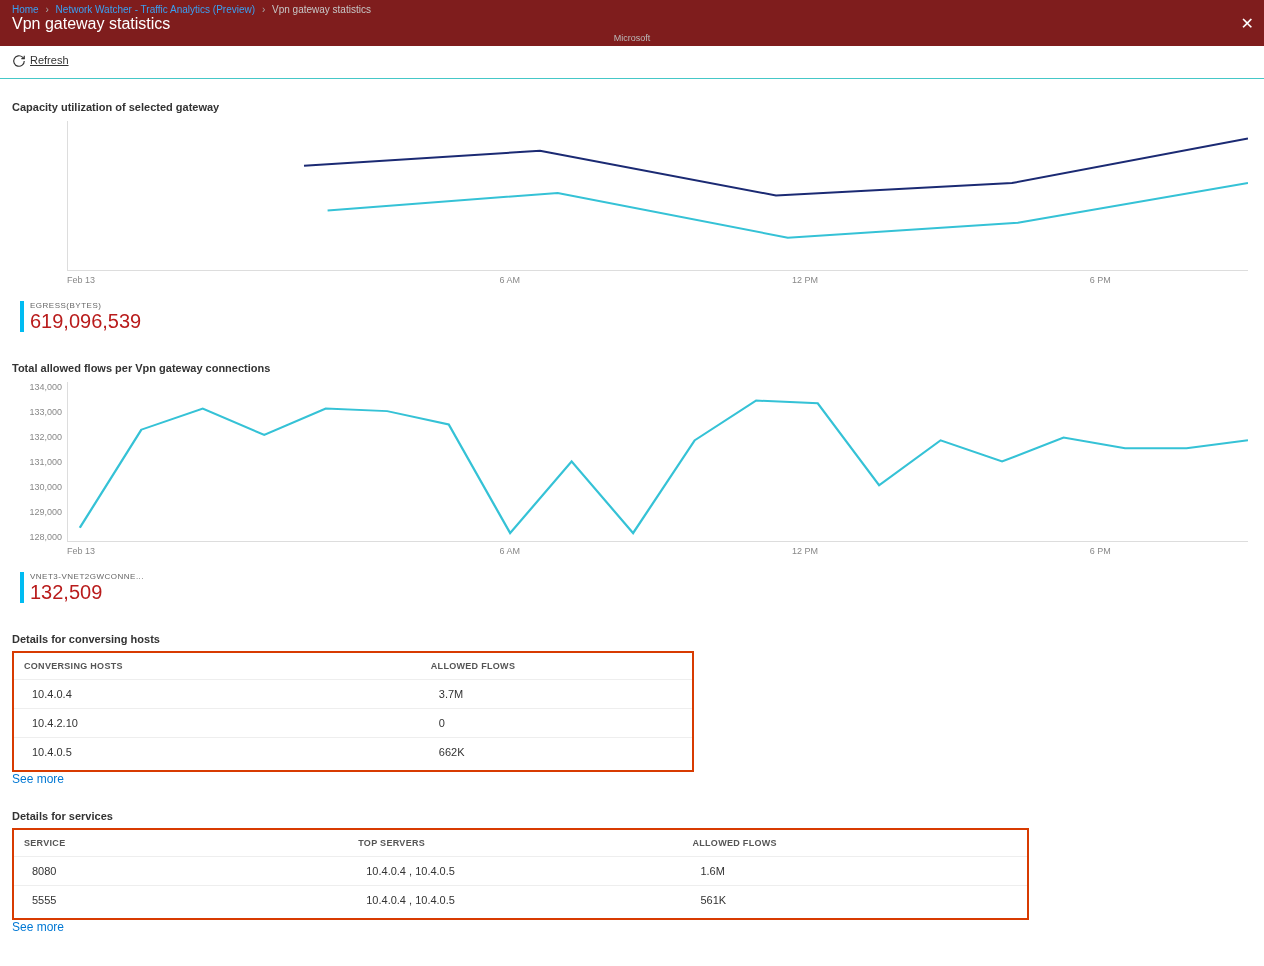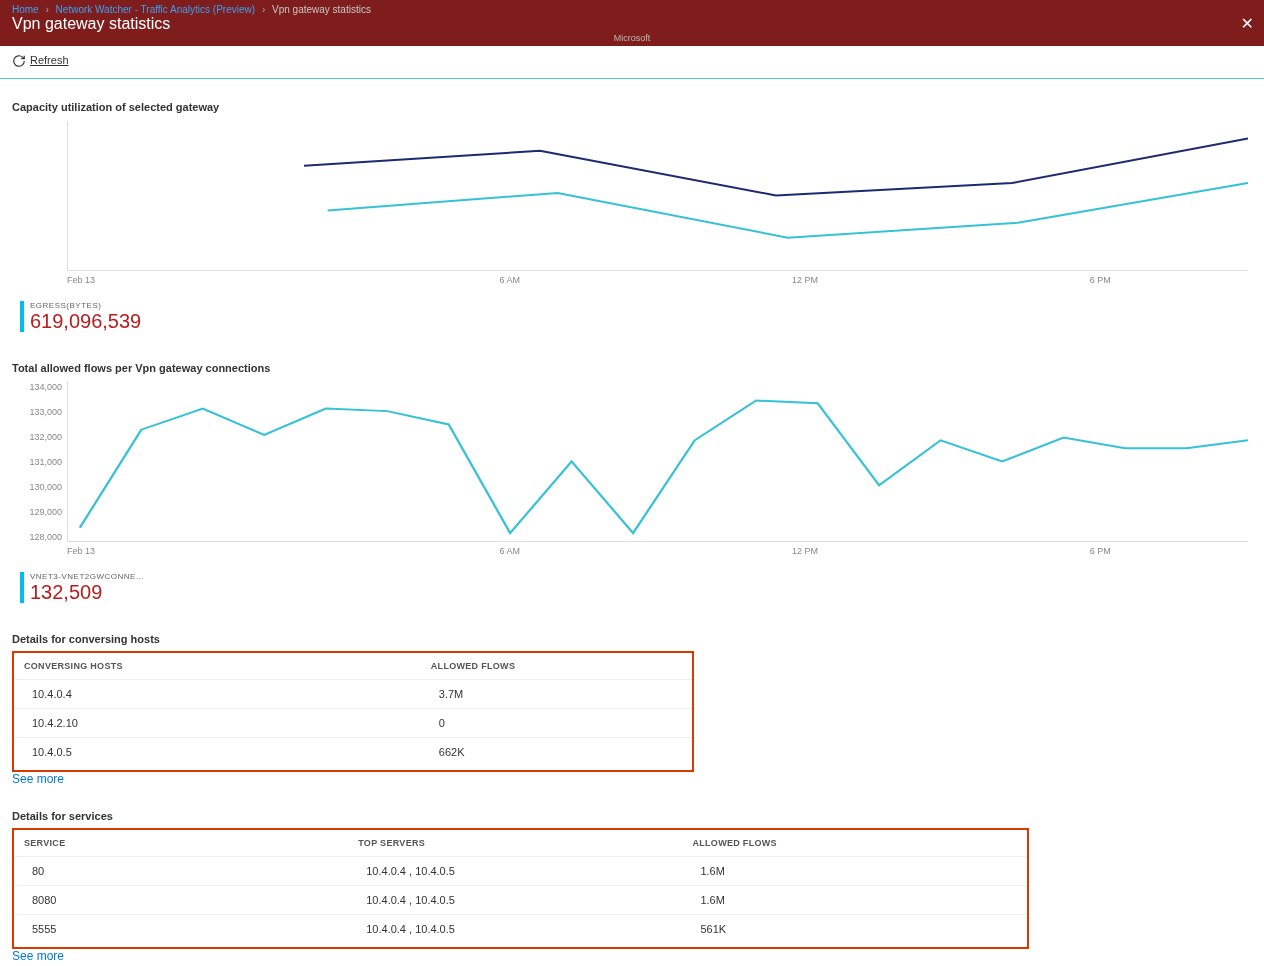--- a/index.html
+++ b/index.html
@@ -155,25 +155,20 @@
     <table class="tbl">
       <thead>
         <tr>
           <th class="col-w4">SERVICE</th>
           <th class="col-w4">TOP SERVERS</th>
           <th>ALLOWED FLOWS</th>
         </tr>
       </thead>
       <tbody id="services-body">
           <tr>
-            <td>80</td>
-            <td>10.4.0.4 , 10.4.0.5</td>
-            <td>1.6M</td>
-          </tr>
-          <tr>
             <td>8080</td>
             <td>10.4.0.4 , 10.4.0.5</td>
             <td>1.6M</td>
           </tr>
           <tr>
             <td>5555</td>
             <td>10.4.0.4 , 10.4.0.5</td>
             <td>561K</td>
           </tr>
         </tbody>

